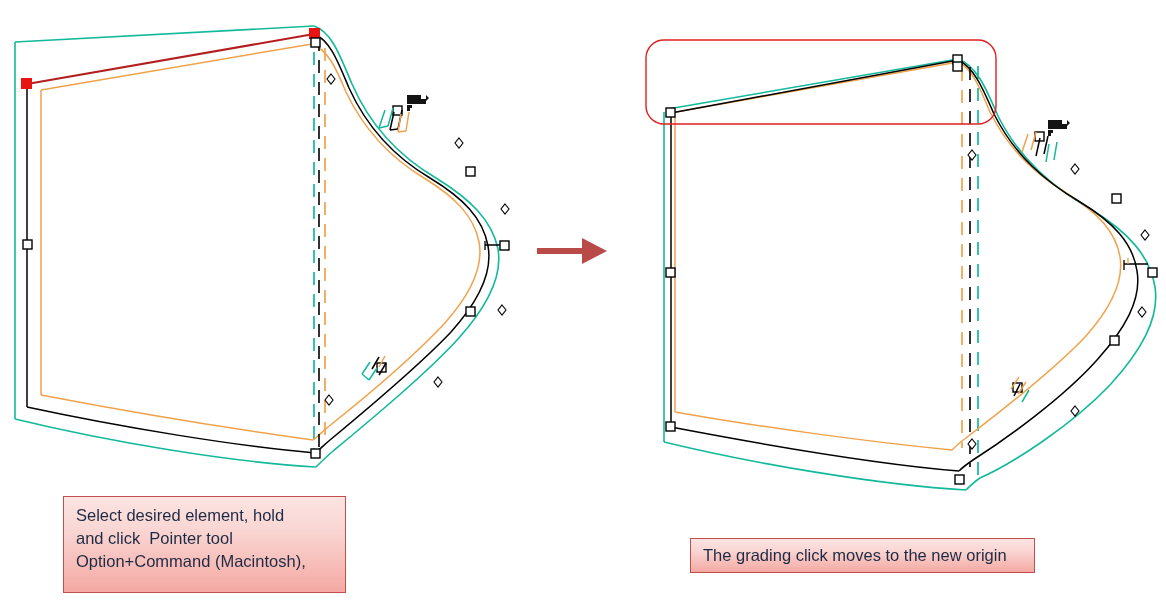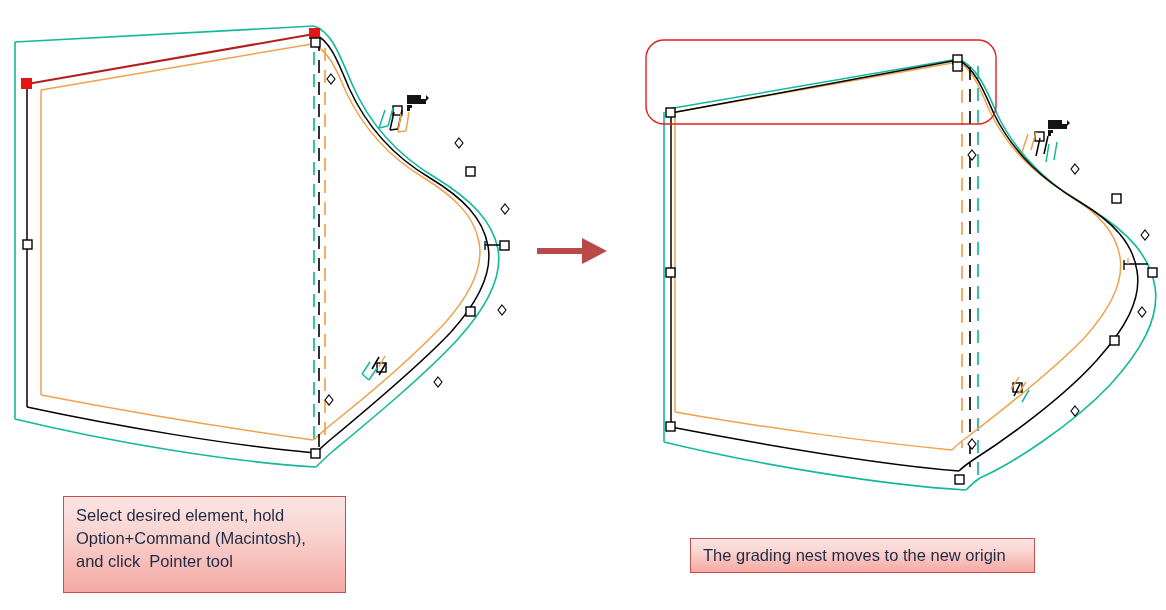--- a/index.html
+++ b/index.html
@@ -278,21 +278,21 @@
     </g>
   </svg>
 
   <svg id="transition-arrow" viewBox="0 0 80 42">
     <path d="M2,21 L52,21" stroke="#B84A48" stroke-width="6" fill="none"></path>
     <path d="M47,8 L72,21 L47,34 Z" fill="#B84A48"></path>
   </svg>
 
   <div class="callout" id="callout-left">
     <span class="callout-line">Select desired element, hold</span>
+    <span class="callout-line">and click  Pointer tool</span>
     <span class="callout-line">Option+Command (Macintosh),</span>
-    <span class="callout-line">and click  Pointer tool</span>
   </div>
 
   <div class="callout" id="callout-right">
-    <span class="callout-line">The grading nest moves to the new origin</span>
+    <span class="callout-line">The grading click moves to the new origin</span>
   </div>
 
 </div>
 
 </body></html>

